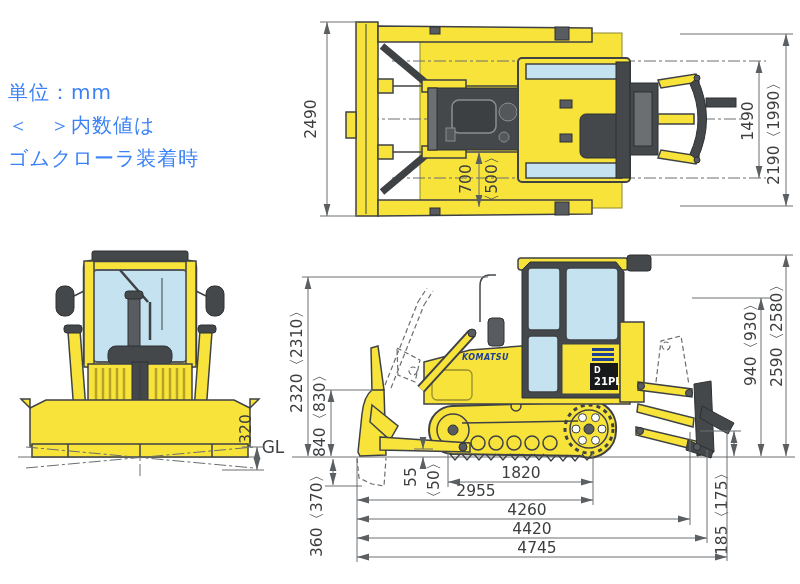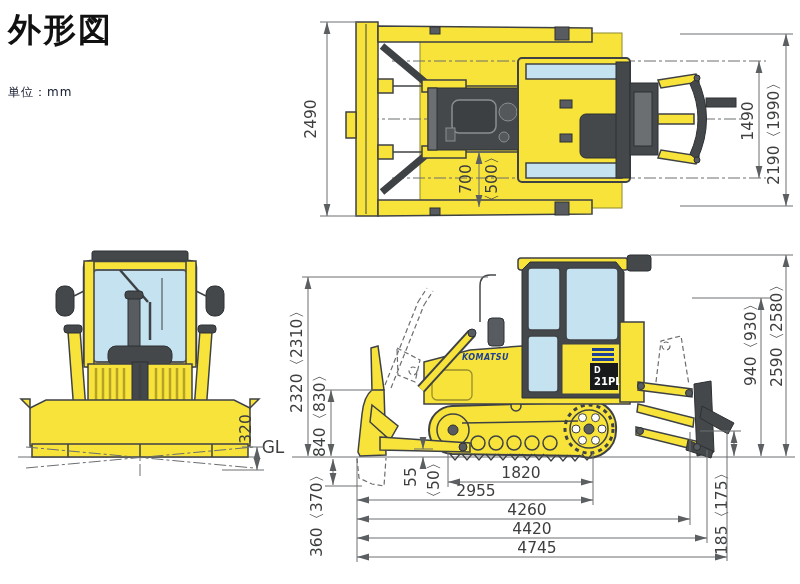--- a/index.html
+++ b/index.html
@@ -1,19 +1,19 @@
 <!DOCTYPE html>
 <html><head>
 <meta charset="utf-8">
 <style>
   html,body{margin:0;padding:0;background:#ffffff;}
   #stage{position:relative;width:800px;height:584px;background:#fff;overflow:hidden;
          font-family:"DejaVu Sans","Liberation Sans",sans-serif;}
   #title{position:absolute;left:8px;top:8px;font-size:33px;font-weight:700;color:#111;letter-spacing:2px;}
-  #notes{position:absolute;left:8px;top:76px;font-size:12px;line-height:33px;color:#0f172a;letter-spacing:1px;}
+  #notes{position:absolute;left:8px;top:76px;font-size:20px;line-height:33px;color:#3b82f6;letter-spacing:1px;}
   svg{position:absolute;left:0;top:0;}
   svg text{font-family:"DejaVu Sans","Liberation Sans",sans-serif;fill:#3c3e40;}
   .dimtxt{font-size:15.5px;}
   .dim, .ext{stroke:#6b6e71;stroke-width:1;fill:none;}
   .cl{stroke:#6b6e71;stroke-width:1;fill:none;stroke-dasharray:12 3 3 3;}
   .y{fill:#f7e33a;stroke:#3f4245;stroke-width:1.5;}
   .yt{fill:#f7e33a;stroke:#8d8a30;stroke-width:1;}
   .dk{fill:#45484b;stroke:#2e3133;stroke-width:1;}
   .dk2{fill:#585c60;stroke:#2e3133;stroke-width:1;}
   .gl{fill:#c5e2f0;stroke:#3f4245;stroke-width:1.5;}
@@ -333,18 +333,19 @@
           <text class="dimtxt" x="532" y="534" text-anchor="middle">4420</text>
         </g>
         <g>
           <line class="dim" x1="357" y1="557" x2="727" y2="557" marker-start="url(#arr)" marker-end="url(#arr)"></line>
           <text class="dimtxt" x="537" y="553" text-anchor="middle">4745</text>
         </g>
       </g>
     </g>
   </svg>
 
-  <div id="title">外形図</div>
   <div id="notes">
     <div>単位：mm</div>
+    <div>＜　＞内数値は</div>
+    <div>ゴムクローラ装着時</div>
   </div>
 
 </div>
 
 </body></html>

